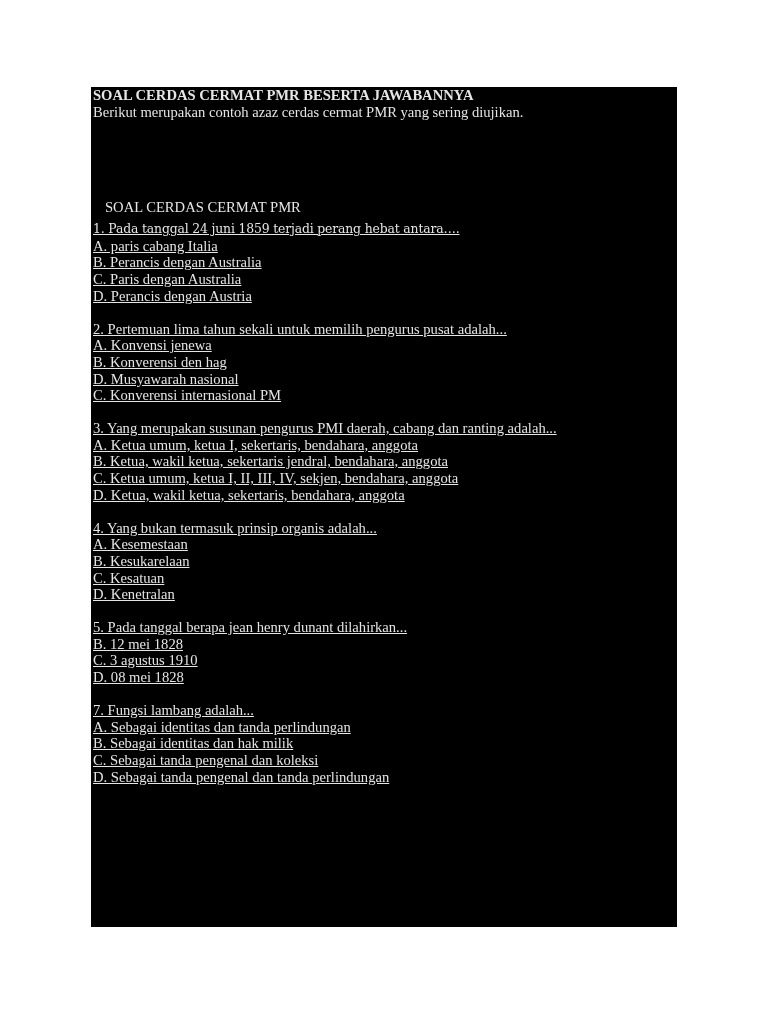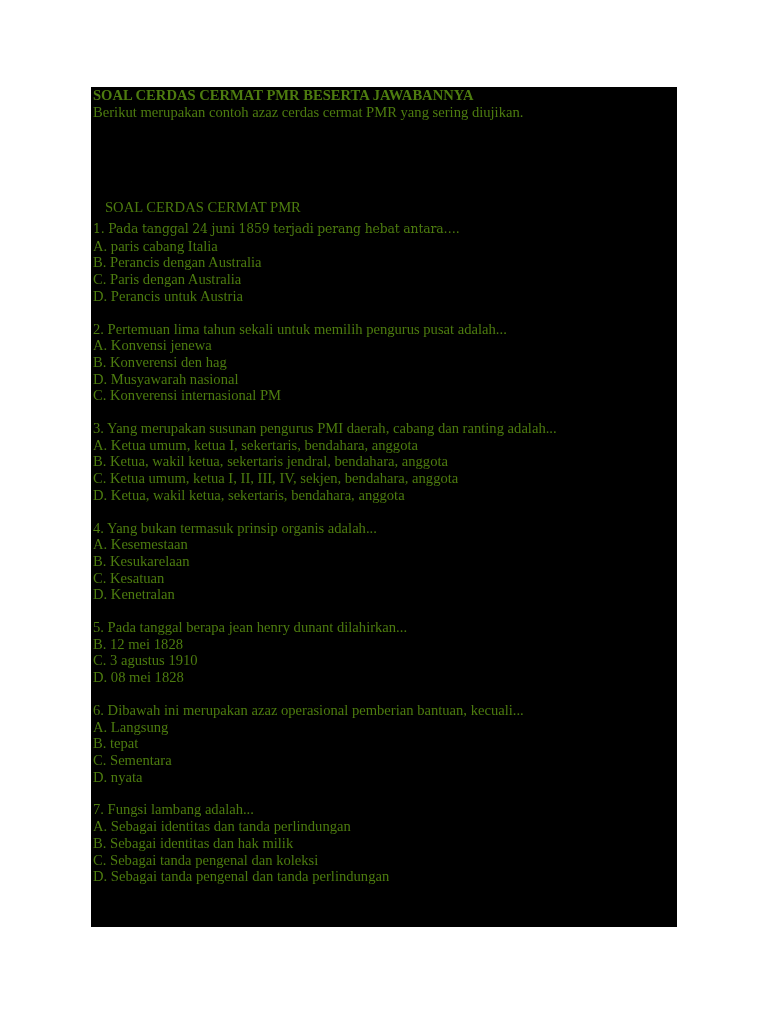--- a/index.html
+++ b/index.html
@@ -13,21 +13,21 @@
     position: relative;
     overflow: hidden;
   }
   .page {
     position: absolute;
     left: 91px;
     top: 87px;
     width: 586px;
     height: 840px;
     background: #000000;
-    color: #4d7c0f;
+    color: #e5e5e5;
     font-family: "Liberation Serif", "DejaVu Serif", serif;
     font-size: 14.6px;
     line-height: 16.7px;
     box-sizing: border-box;
     padding: 0 0 0 2px;
   }
   .title {
     font-weight: bold;
     margin: 0;
     padding-top: 0;
@@ -46,20 +46,21 @@
   .questions {
     position: absolute;
     left: 2px;
     top: 134px;
     margin: 0;
     padding: 0;
     list-style: none;
   }
   .question {
     margin: 0 0 16px 0;
+    text-decoration: underline;
   }
   .q-text, .opt {
     display: block;
     white-space: nowrap;
   }
   .q-first {
     font-family: "DejaVu Serif", "Liberation Serif", serif;
     font-size: 12.4px;
     letter-spacing: -0.15px;
   }
@@ -72,21 +73,21 @@
   <p class="subtitle">Berikut merupakan contoh azaz cerdas cermat PMR yang sering diujikan.</p>
 
   <p class="section-heading">SOAL CERDAS CERMAT PMR</p>
 
   <ol class="questions">
     <li class="question">
       <span class="q-text q-first">1. Pada tanggal 24 juni 1859 terjadi perang hebat antara….</span>
       <span class="opt">A. paris cabang Italia</span>
       <span class="opt">B. Perancis dengan Australia</span>
       <span class="opt">C. Paris dengan Australia</span>
-      <span class="opt">D. Perancis untuk Austria</span>
+      <span class="opt">D. Perancis dengan Austria</span>
     </li>
     <li class="question">
       <span class="q-text">2. Pertemuan lima tahun sekali untuk memilih pengurus pusat adalah...</span>
       <span class="opt">A. Konvensi jenewa</span>
       <span class="opt">B. Konverensi den hag</span>
       <span class="opt">D. Musyawarah nasional</span>
       <span class="opt">C. Konverensi internasional PM</span>
     </li>
     <li class="question">
       <span class="q-text">3. Yang merupakan susunan pengurus PMI daerah, cabang dan ranting adalah...</span>
@@ -102,27 +103,20 @@
       <span class="opt">C. Kesatuan</span>
       <span class="opt">D. Kenetralan</span>
     </li>
     <li class="question">
       <span class="q-text">5. Pada tanggal berapa jean henry dunant dilahirkan...</span>
       <span class="opt">B. 12 mei 1828</span>
       <span class="opt">C. 3 agustus 1910</span>
       <span class="opt">D. 08 mei 1828</span>
     </li>
     <li class="question">
-      <span class="q-text">6. Dibawah ini merupakan azaz operasional pemberian bantuan, kecuali...</span>
-      <span class="opt">A. Langsung</span>
-      <span class="opt">B. tepat</span>
-      <span class="opt">C. Sementara</span>
-      <span class="opt">D. nyata</span>
-    </li>
-    <li class="question">
       <span class="q-text">7. Fungsi lambang adalah...</span>
       <span class="opt">A. Sebagai identitas dan tanda perlindungan</span>
       <span class="opt">B. Sebagai identitas dan hak milik</span>
       <span class="opt">C. Sebagai tanda pengenal dan koleksi</span>
       <span class="opt">D. Sebagai tanda pengenal dan tanda perlindungan</span>
     </li>
   </ol>
 </div>
 
 </body></html>

